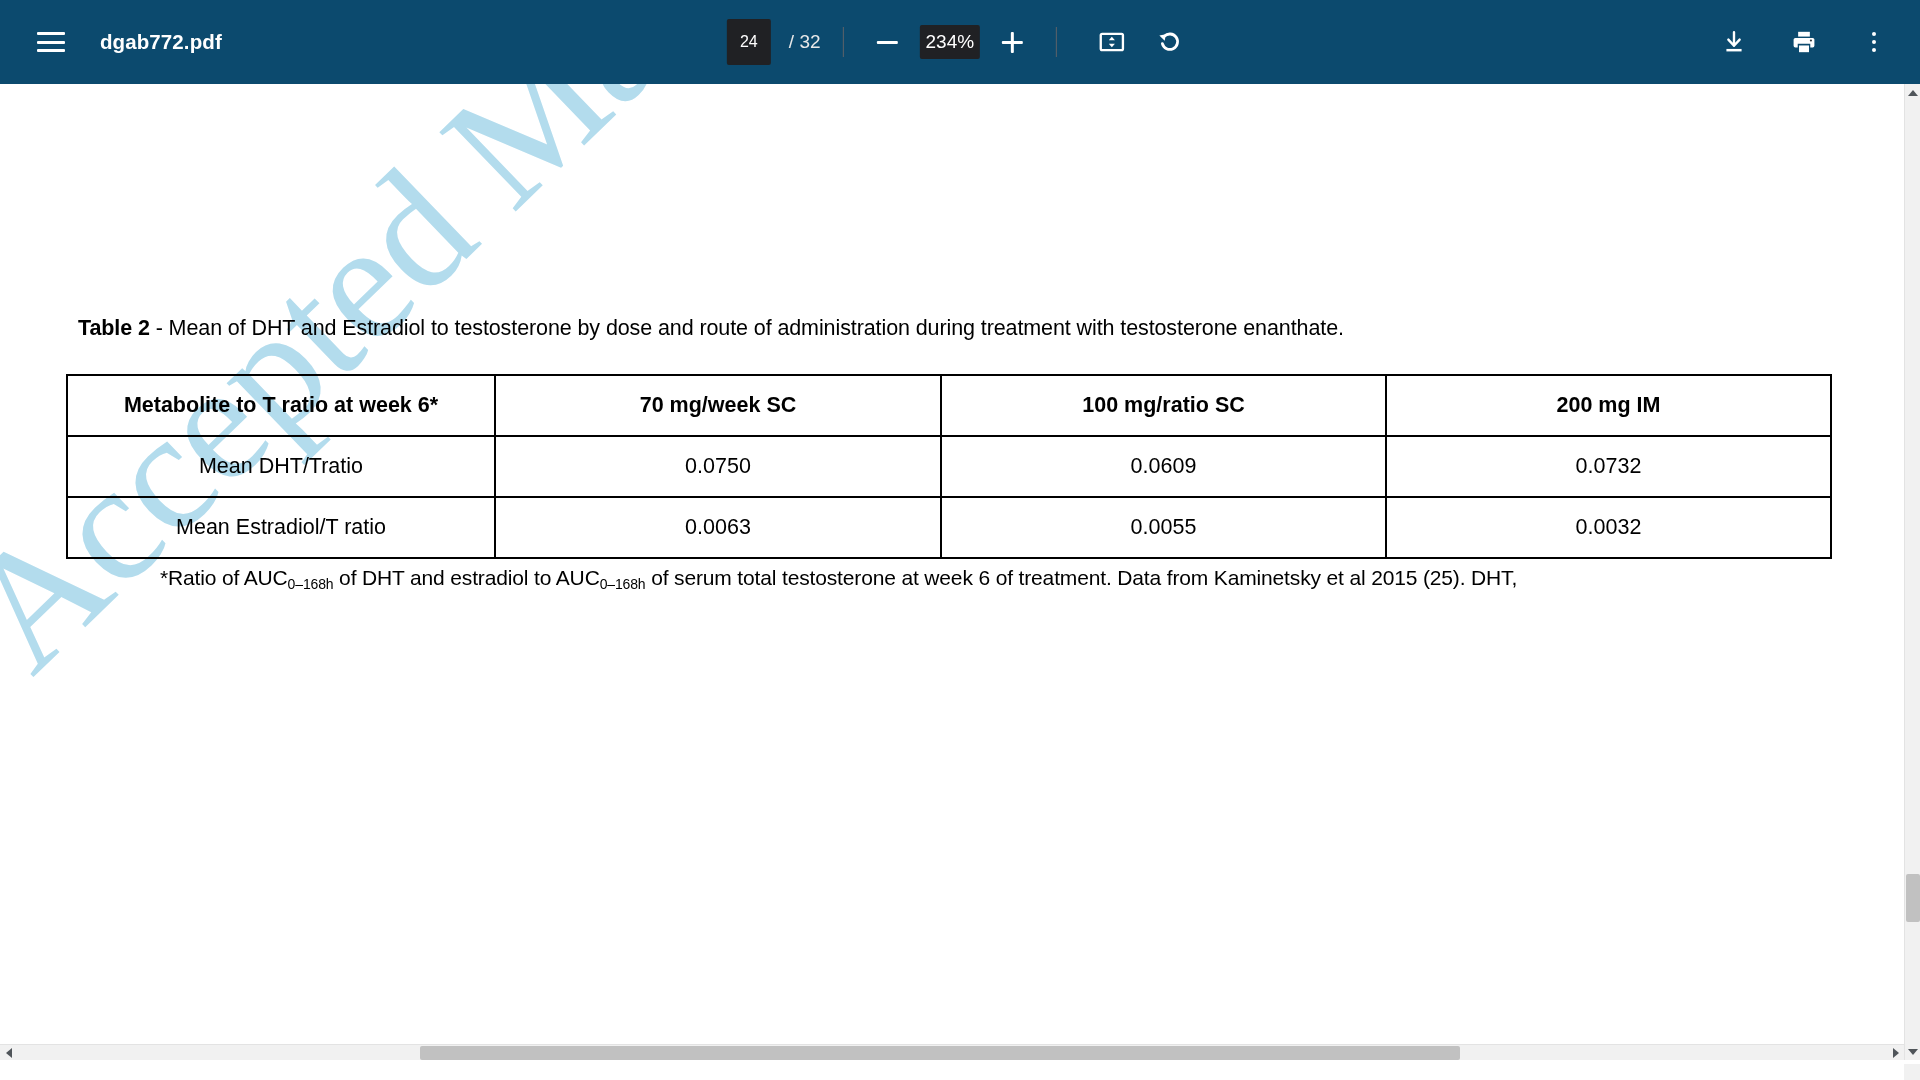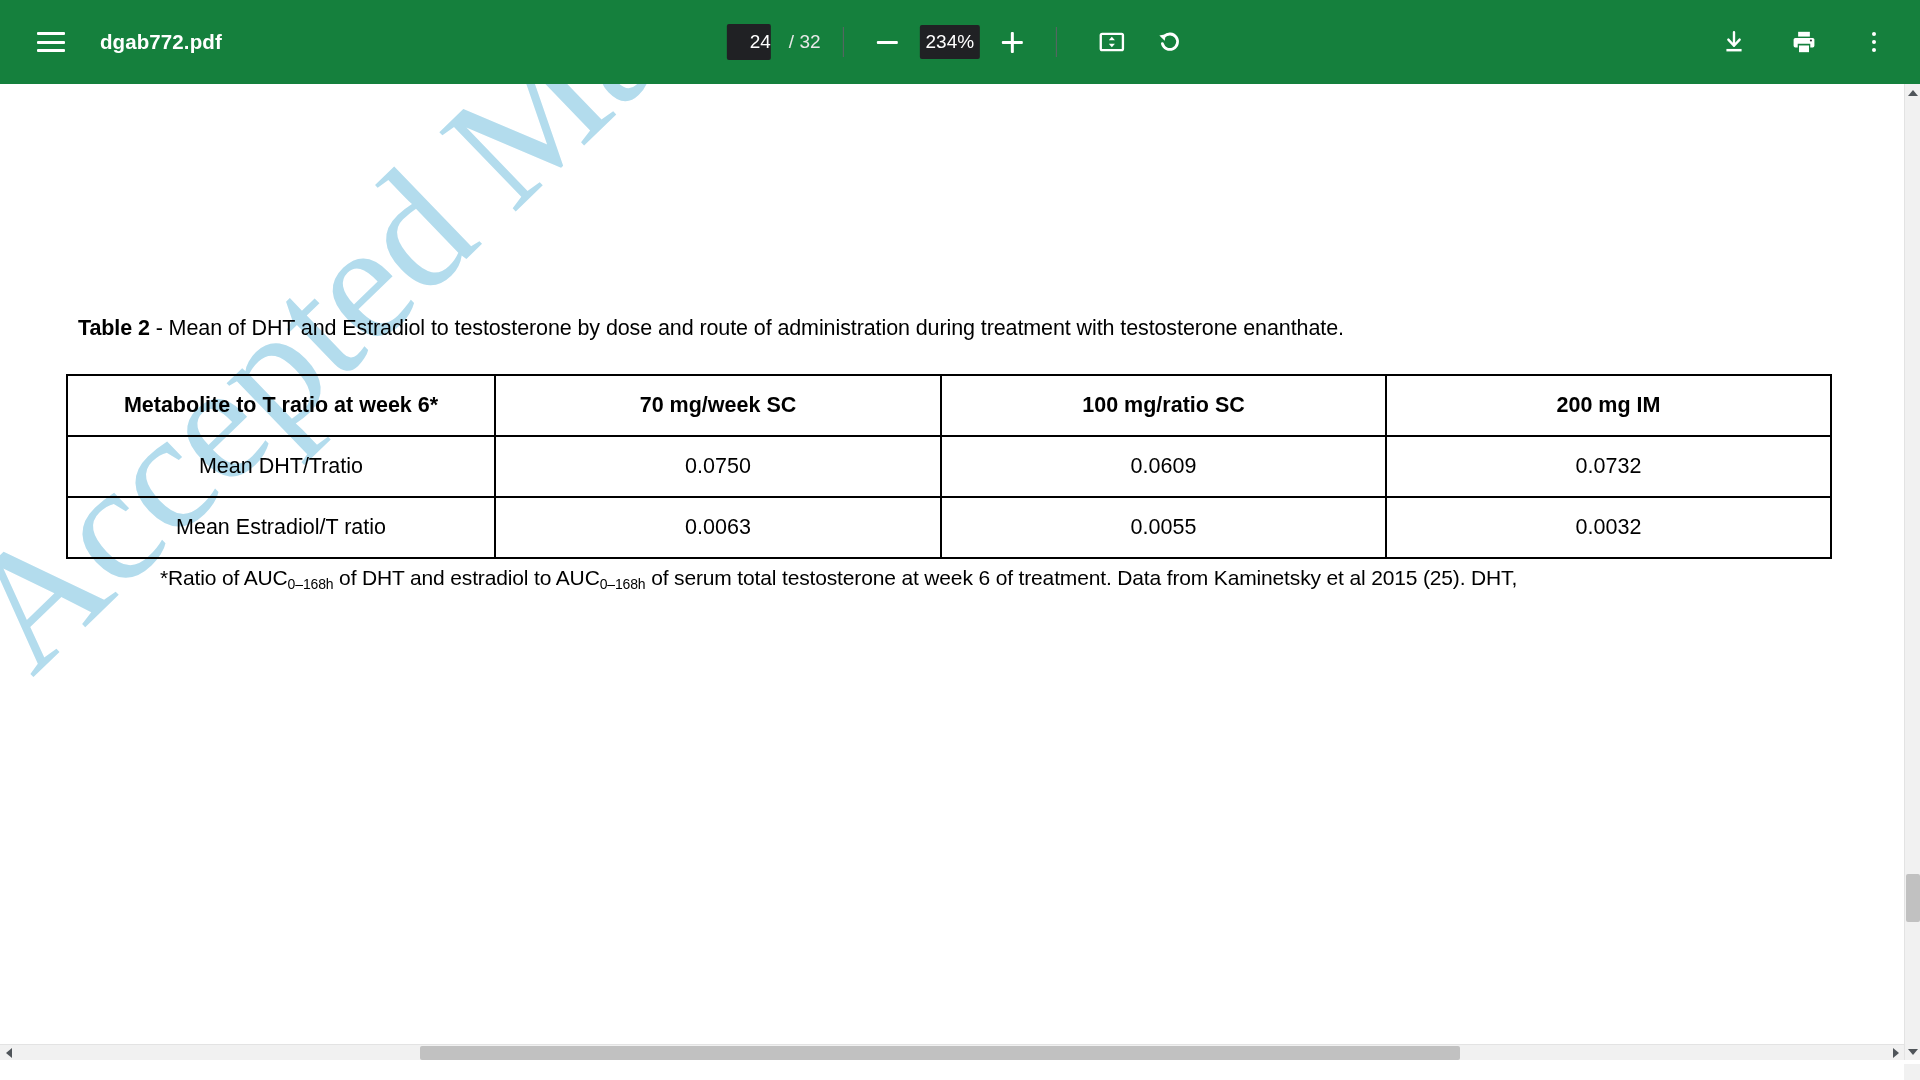--- a/index.html
+++ b/index.html
@@ -11,21 +11,21 @@
     background: #ffffff;
     font-family: "Liberation Sans", sans-serif;
   }
 
   
   #toolbar {
     position: absolute;
     top: 0; left: 0;
     width: 1920px;
     height: 84px;
-    background: #15803d;
+    background: #0c4a6e;
     display: flex;
     align-items: center;
     color: #ffffff;
     user-select: none;
   }
 
   .tb-icon-btn {
     display: flex;
     align-items: center;
     justify-content: center;
@@ -53,28 +53,28 @@
     position: absolute;
     left: 50%;
     transform: translateX(-50%);
     display: flex;
     align-items: center;
     height: 100%;
   }
 
   #page-number-input {
     width: 44px;
-    height: 36px;
+    height: 46px;
     background: #202124;
     border: none;
     outline: none;
     color: #ffffff;
     font-family: "Liberation Sans", sans-serif;
-    font-size: 19px;
-    text-align: right;
+    font-size: 16px;
+    text-align: center;
     border-radius: 2px;
     padding: 0;
   }
 
   #page-count {
     font-size: 19px;
     color: #e8e8e8;
     margin-left: 18px;
     white-space: nowrap;
   }

